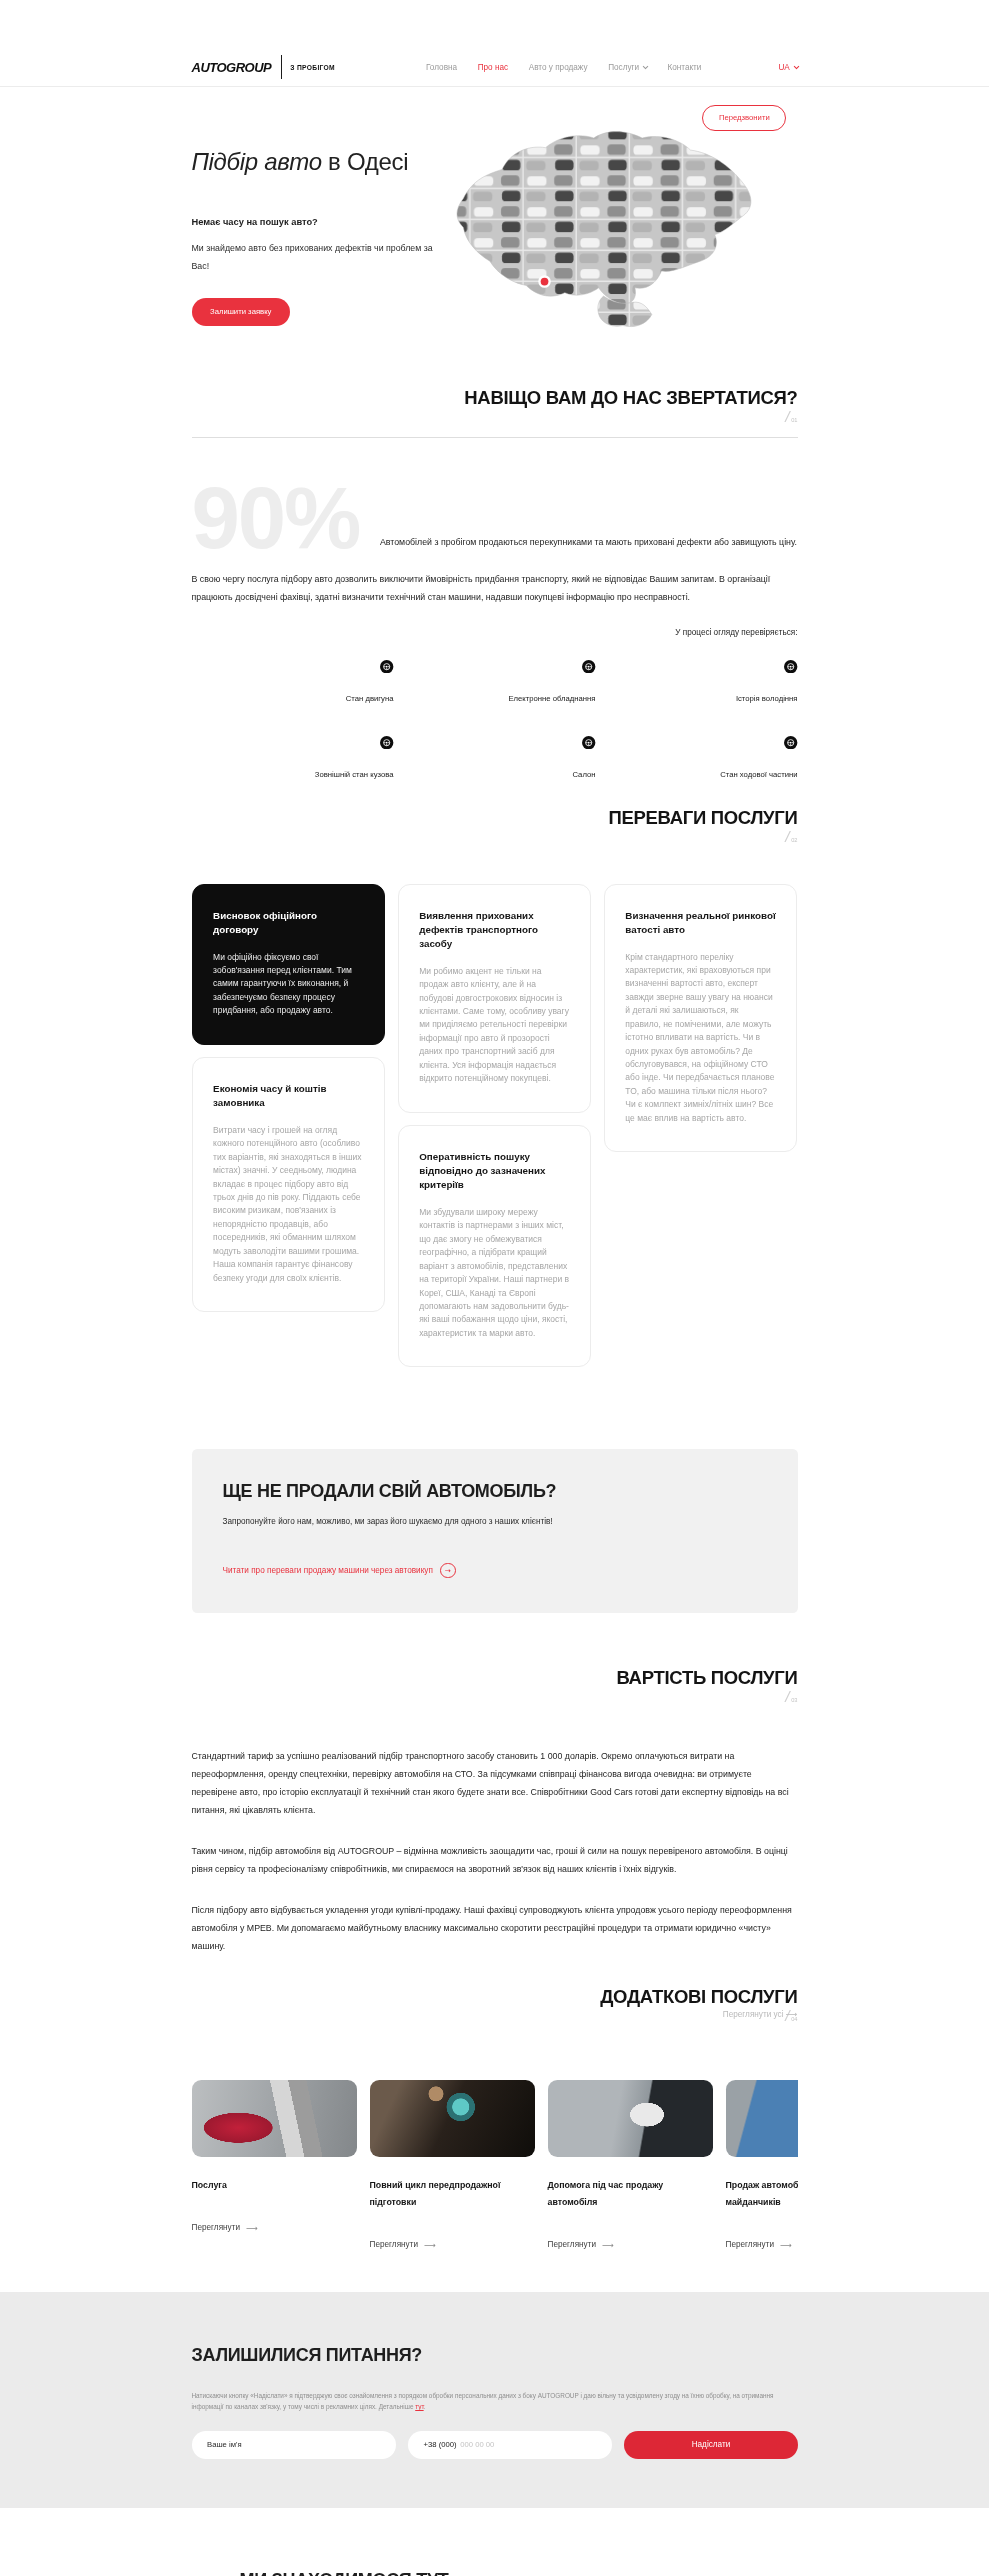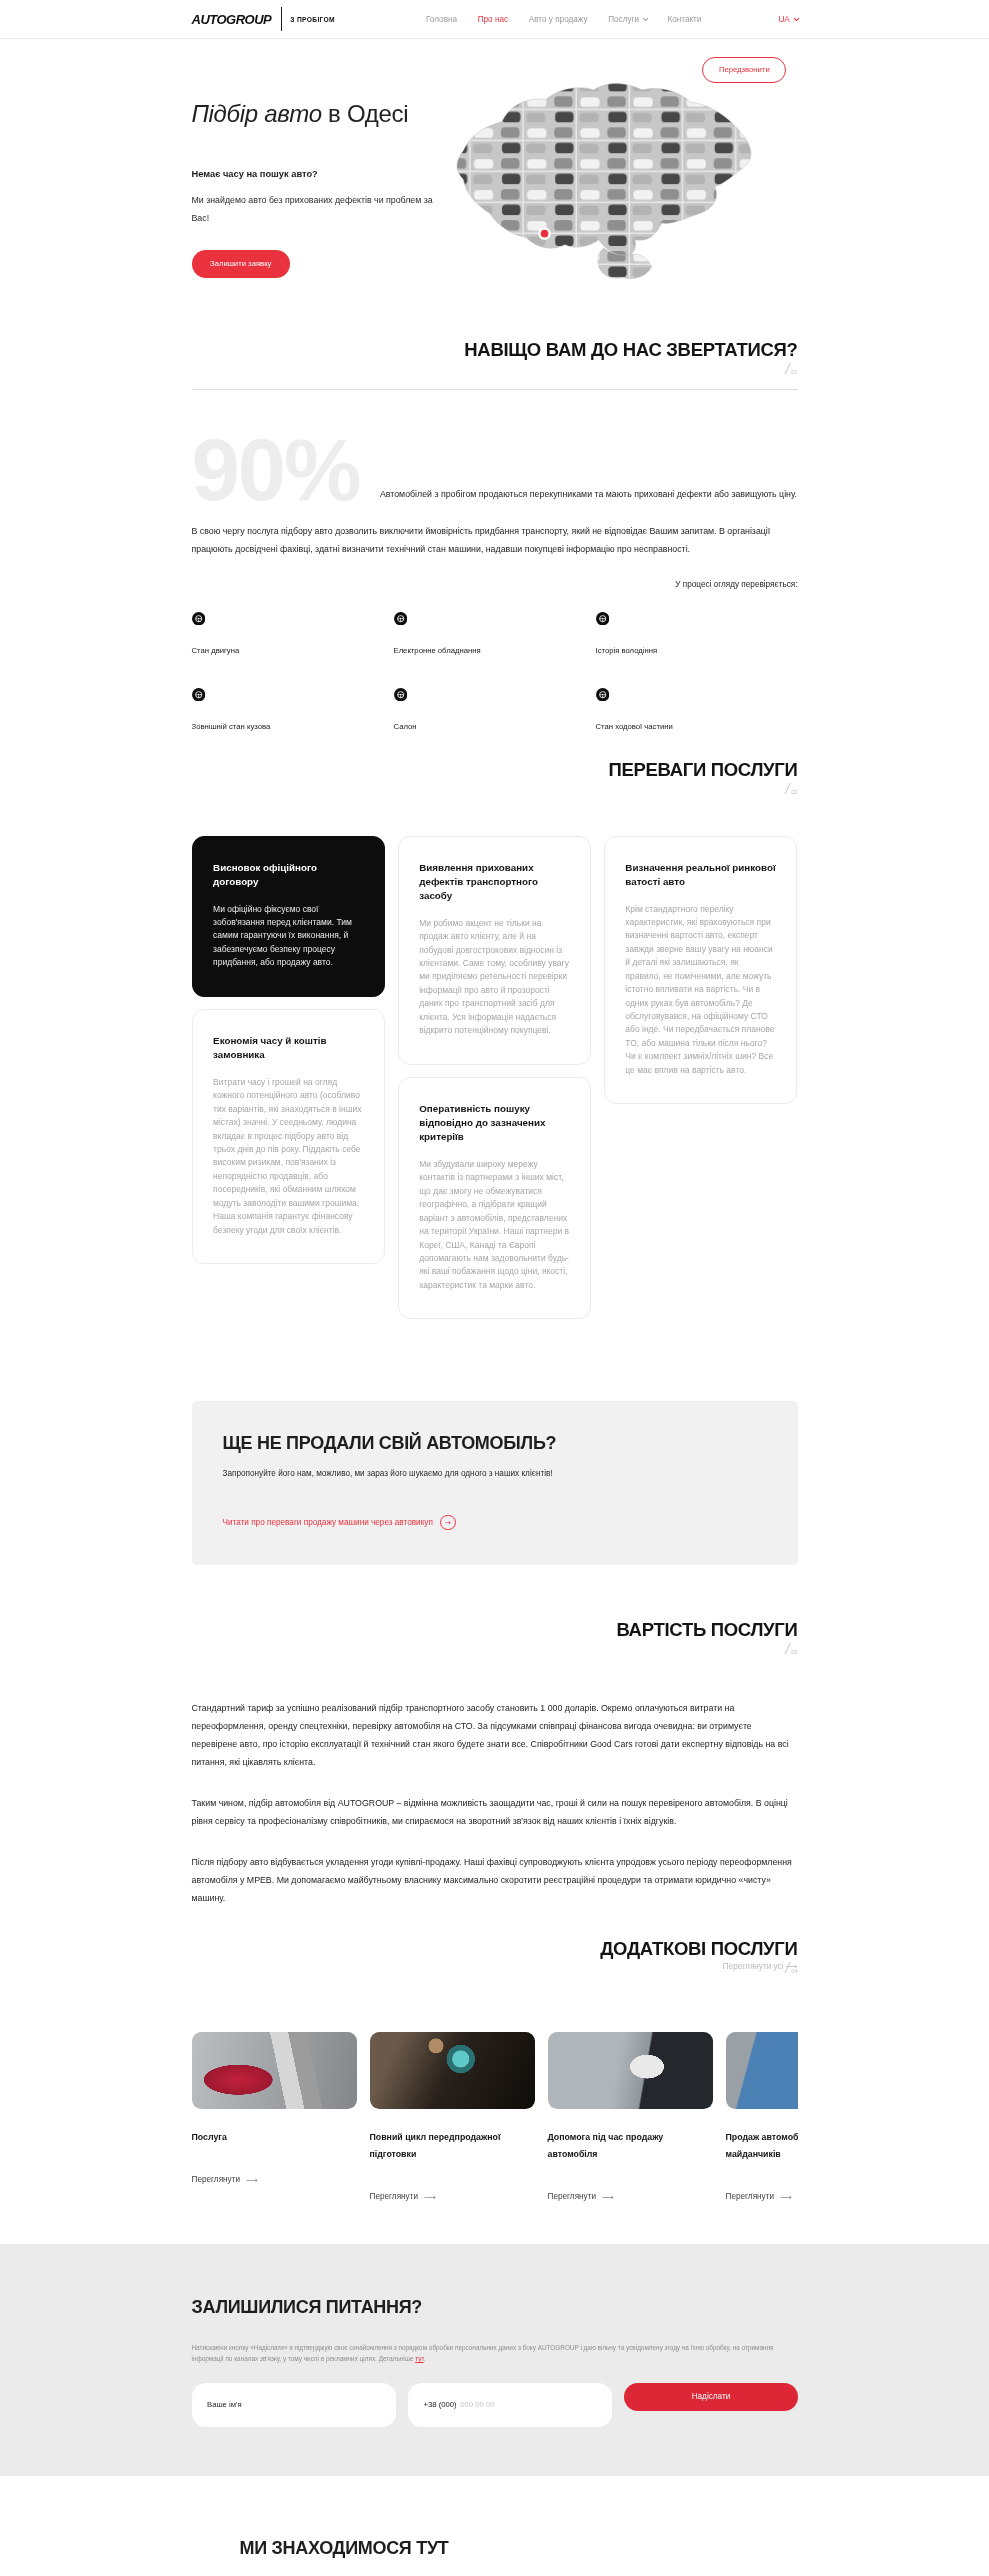--- a/index.html
+++ b/index.html
@@ -6,21 +6,21 @@
   html,body { background:#fff; }
   body {
     width:989px; margin:0 auto;
     font-family:"Liberation Sans","DejaVu Sans",sans-serif;
     color:#1e1e1e;
   }
   .container { width:606px; margin:0 auto; position:relative; }
   .arrow { font-family:"DejaVu Sans",sans-serif; }
 
   
-  header { height:39px; border-bottom:0.5px solid #ececec; }
+  header { height:39px; border-bottom:0.5px solid #ececec;margin-top:48px; }
   .hdr-inner { display:flex; align-items:center; height:100%; }
   .brand { display:flex; align-items:center; }
   .brand-name { font-size:13px; font-weight:800; font-style:italic; letter-spacing:-0.5px; color:#111; }
   .brand-sep { width:0.5px; height:24px; background:#1c1c1c; margin:0 9.3px; }
   .brand-tag { font-size:6.7px; font-weight:700; letter-spacing:0.3px; color:#111; }
   nav { display:flex; align-items:center; gap:20.6px; margin-left:auto; }
   nav a { text-decoration:none; font-size:8.2px; color:#9b9b9b; display:flex; align-items:center; gap:4.1px; }
   nav a.active { color:#e9323e; }
   .chev { width:3.6px; height:3.6px; border-right:0.8px solid #9b9b9b; border-bottom:0.8px solid #9b9b9b; transform:rotate(45deg) translateY(-1px); display:inline-block; }
   .lang { margin-left:77px; color:#e9323e; font-size:8.2px; display:flex; align-items:center; gap:4.1px; cursor:pointer; }
@@ -47,21 +47,21 @@
   .sec-underline { height:1px; background:#dedede; margin-top:12.4px; }
   .view-all { position:absolute; right:0; bottom:8.2px; color:#b9b9b9; font-size:8.2px; cursor:pointer; }
 
   
   .why { padding-top:40px; }
   .stat-row { display:flex; align-items:flex-end; margin-top:46px; }
   .stat-num { font-size:87px; line-height:.78; font-weight:700; color:#ededed; letter-spacing:-2.1px; }
   .stat-cap { margin-left:20.6px; margin-bottom:3.1px; font-size:8.8px; color:#1e1e1e; max-width:443px; line-height:1.6; }
   .why-para { margin-top:18.5px; font-size:8.8px; line-height:2.05; color:#1e1e1e; }
   .why-lead { margin-top:21.6px; font-size:8.2px; color:#1e1e1e;text-align:right; }
-  .checks { margin-top:23px; display:grid; grid-template-columns:repeat(3,1fr); row-gap:33px; }
+  .checks { margin-top:23px; display:grid; grid-template-columns:repeat(3,1fr); row-gap:33px;text-align:right; }
   .check-item { display:flex; flex-direction:column; }
   .check-item .lbl { margin-top:18.5px; font-size:7.7px; color:#1a1a1a; }
 
   
   .benefits { padding-top:28px; }
   .cards { display:flex; gap:12.4px; margin-top:36px; align-items:flex-start; }
   .col { display:flex; flex-direction:column; gap:12.4px; flex:1; }
   .card { border:0.5px solid #ececec; border-radius:12px; padding:24px 20.6px 26px; background:#fff; }
   .card h3 { font-size:9.8px; font-weight:700; line-height:1.45; color:#161616; }
   .card p { margin-top:13.4px; font-size:8.5px; line-height:1.58; color:#a6a6a6; }
@@ -102,21 +102,21 @@
   .svc-card h4 { margin-top:20.6px; font-size:8.8px; font-weight:600; line-height:1.9; color:#161616; white-space:normal; }
   .svc-link { margin-top:29px; font-size:8.2px; color:#3f3f3f; display:flex; gap:6.2px; align-items:center; cursor:pointer; }
   .svc-link .arrow { color:#8b8b8b; }
 
   
   .band { margin-top:42px; background:#ebebeb; padding:53px 0 49px; }
   .band h2 { font-size:18px; font-weight:700; letter-spacing:-0.3px; }
   .disclaimer { margin-top:24px; font-size:6.4px; line-height:1.85; color:#8f8f8f; max-width:757px; }
   .disclaimer a { color:#e9323e; text-decoration:underline; cursor:pointer; }
   .form-row { margin-top:17.5px; display:flex; gap:12.4px; }
-  .pill-input { flex:1; height:44px; border:none; border-radius:14px; background:#fff; padding:0 15.5px; font-size:7.7px;
+  .pill-input { flex:1; height:28px; border:none; border-radius:14px; background:#fff; padding:0 15.5px; font-size:7.7px;
     font-family:inherit; color:#222; display:flex; align-items:center; }
   input.pill-input::placeholder { color:#2b2b2b; opacity:1; }
   .phone-ghost { color:#c4c4c4; margin-left:3.6px; }
   .btn-submit { flex:1; height:28px; border:none; border-radius:14px; background:#dd2736; color:#fff; font-size:8.2px; cursor:pointer; font-family:inherit; }
 
   
   .location { padding-top:62px; }
   .location h2 { font-size:18px; font-weight:700; letter-spacing:-0.3px;margin-left:48px; }
   .map { margin-top:28px; height:215px; border-radius:10.3px; background:#ececec; position:relative; overflow:hidden; }
   .road { position:absolute; background:#fff; }

